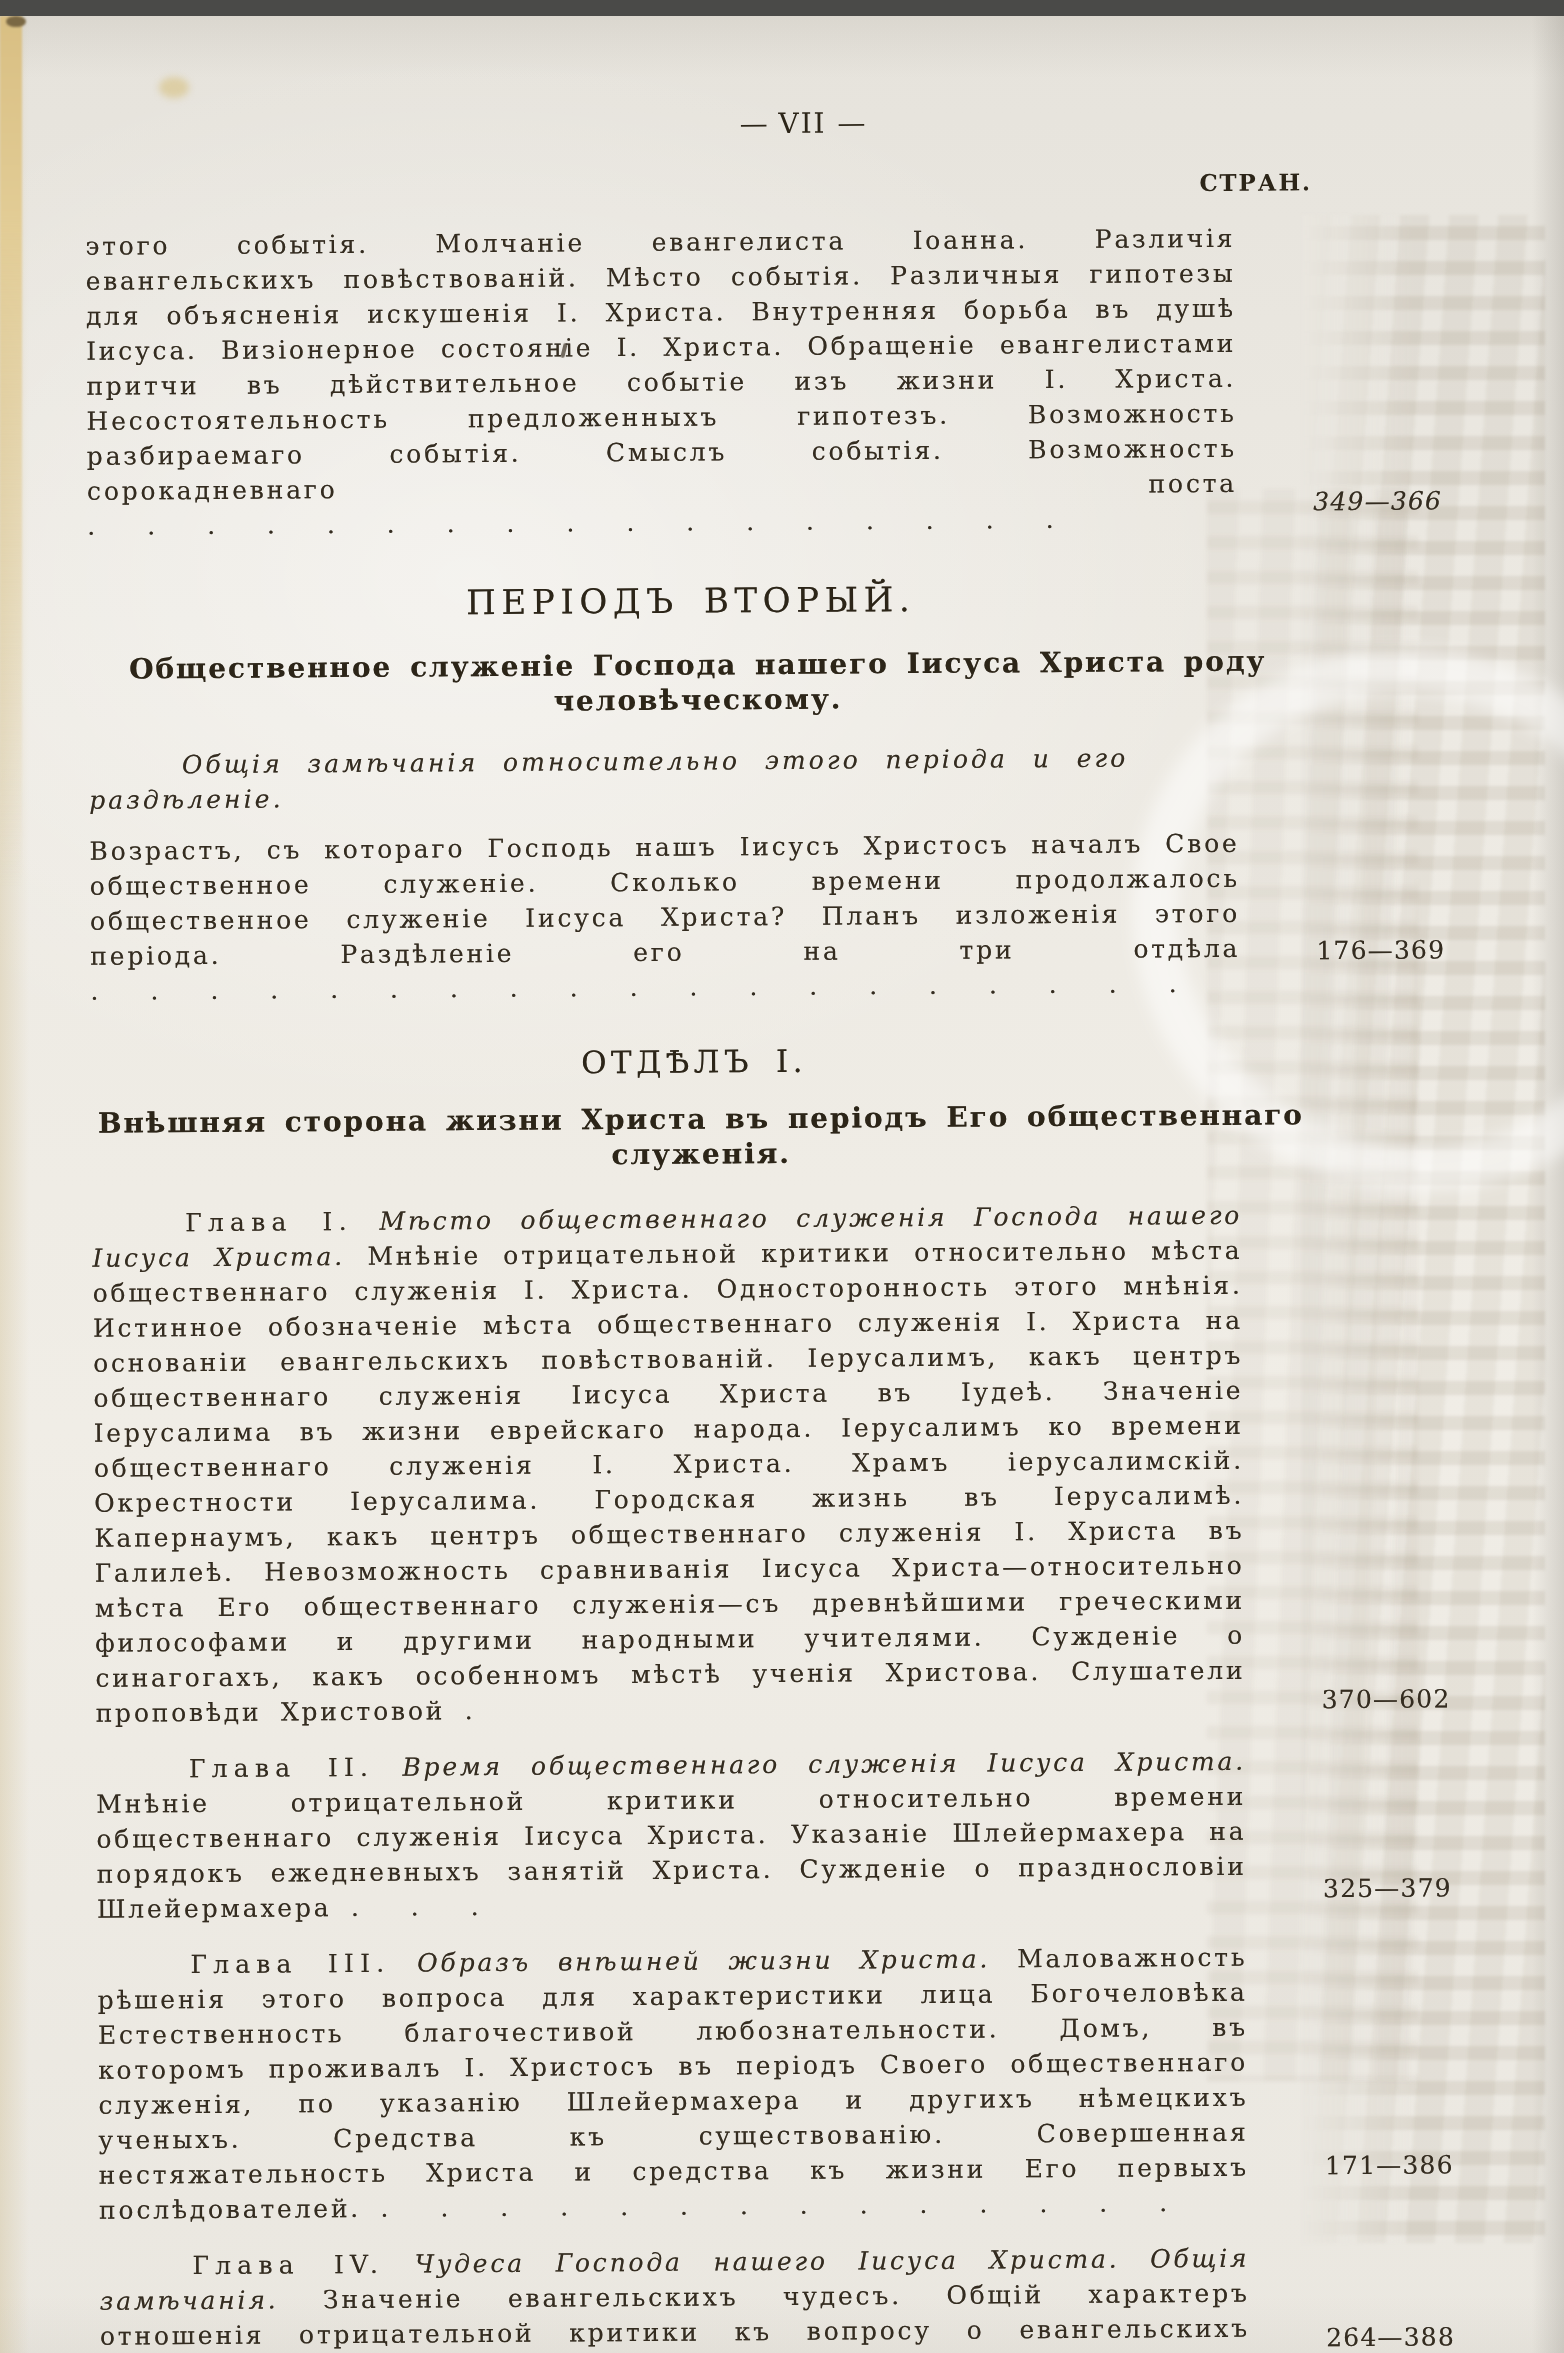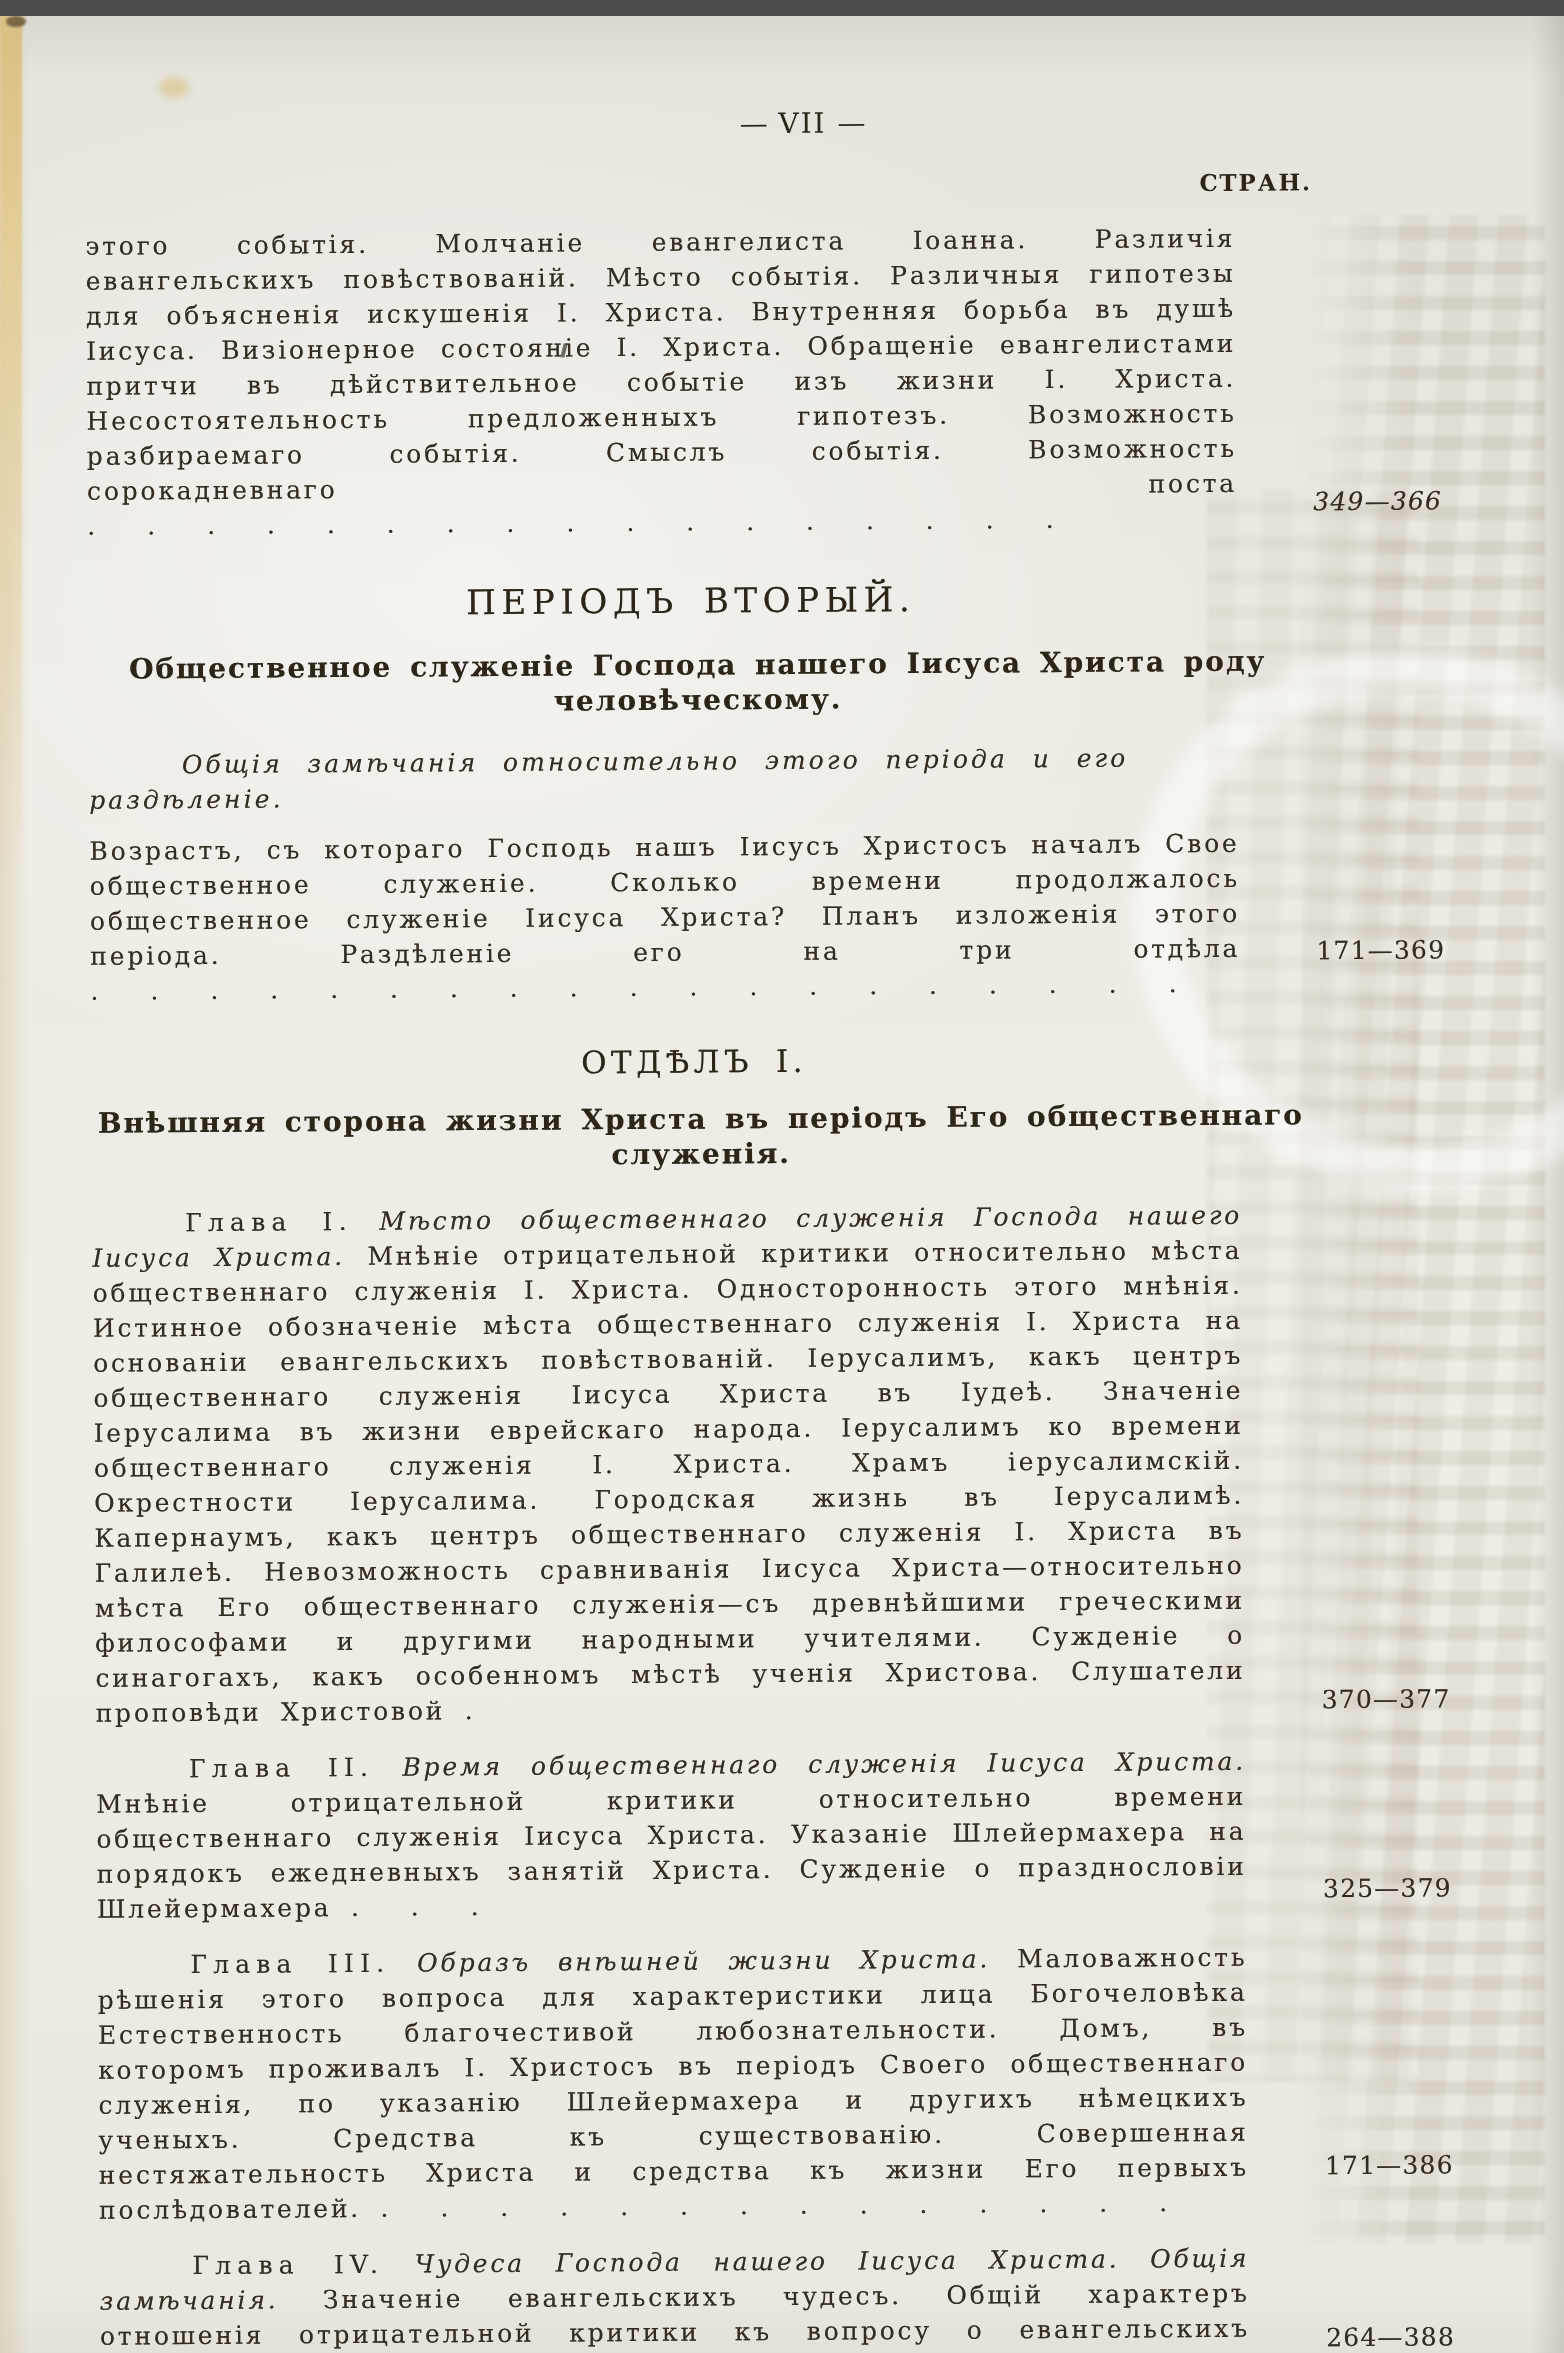--- a/index.html
+++ b/index.html
@@ -107,34 +107,34 @@
 
       <h2 class="heading">ПЕРІОДЪ ВТОРЫЙ.</h2>
       <h3 class="subhead">Общественное служеніе Господа нашего Іисуса Христа роду человѣческому.</h3>
       <p class="note">Общія замѣчанія относительно этого періода и его раздѣленіе.</p>
 
       <div class="entry mt-voz">
         <p class="para">
           <span>Возрастъ, съ котораго Господь нашъ Іисусъ Христосъ началъ Свое общественное служеніе. Сколько времени продолжалось общественное служеніе Іисуса Христа? Планъ изложенія этого періода. Раздѣленіе его на три отдѣла</span>
           <span class="leader">. . . . . . . . . . . . . . . . . . .</span>
         </p>
-        <span class="pages b52">171—369</span>
+        <span class="pages b52">176—369</span>
       </div>
 
       <h2 class="heading small">ОТДѢЛЪ I.</h2>
       <h3 class="subhead second">Внѣшняя сторона жизни Христа въ періодъ Его общественнаго служенія.</h3>
 
       <div class="entry mt-ch1">
         <p class="para indent">
           <span class="ch-label">Глава I.</span>
           <span class="lead">Мѣсто общественнаго служенія Господа нашего Іисуса Христа.</span>
           <span>Мнѣніе отрицательной критики относительно мѣста общественнаго служенія І. Христа. Односторонность этого мнѣнія. Истинное обозначеніе мѣста общественнаго служенія І. Христа на основаніи евангельскихъ повѣствованій. Іерусалимъ, какъ центръ общественнаго служенія Іисуса Христа въ Іудеѣ. Значеніе Іерусалима въ жизни еврейскаго народа. Іерусалимъ ко времени общественнаго служенія І. Христа. Храмъ іерусалимскій. Окрестности Іерусалима. Городская жизнь въ Іерусалимѣ. Капернаумъ, какъ центръ общественнаго служенія І. Христа въ Галилеѣ. Невозможность сравниванія Іисуса Христа—относительно мѣста Его общественнаго служенія—съ древнѣйшими греческими философами и другими народными учителями. Сужденіе о синагогахъ, какъ особенномъ мѣстѣ ученія Христова. Слушатели проповѣди Христовой</span>
           <span class="leader">.</span>
         </p>
-        <span class="pages b8">370—377</span>
+        <span class="pages b8">370—602</span>
       </div>
 
       <div class="entry mt-ch">
         <p class="para indent">
           <span class="ch-label">Глава II.</span>
           <span class="lead">Время общественнаго служенія Іисуса Христа.</span>
           <span>Мнѣніе отрицательной критики относительно времени общественнаго служенія Іисуса Христа. Указаніе Шлейермахера на порядокъ ежедневныхъ занятій Христа. Сужденіе о празднословіи Шлейермахера</span>
           <span class="leader">. . .</span>
         </p>
         <span class="pages b20">325—379</span>

